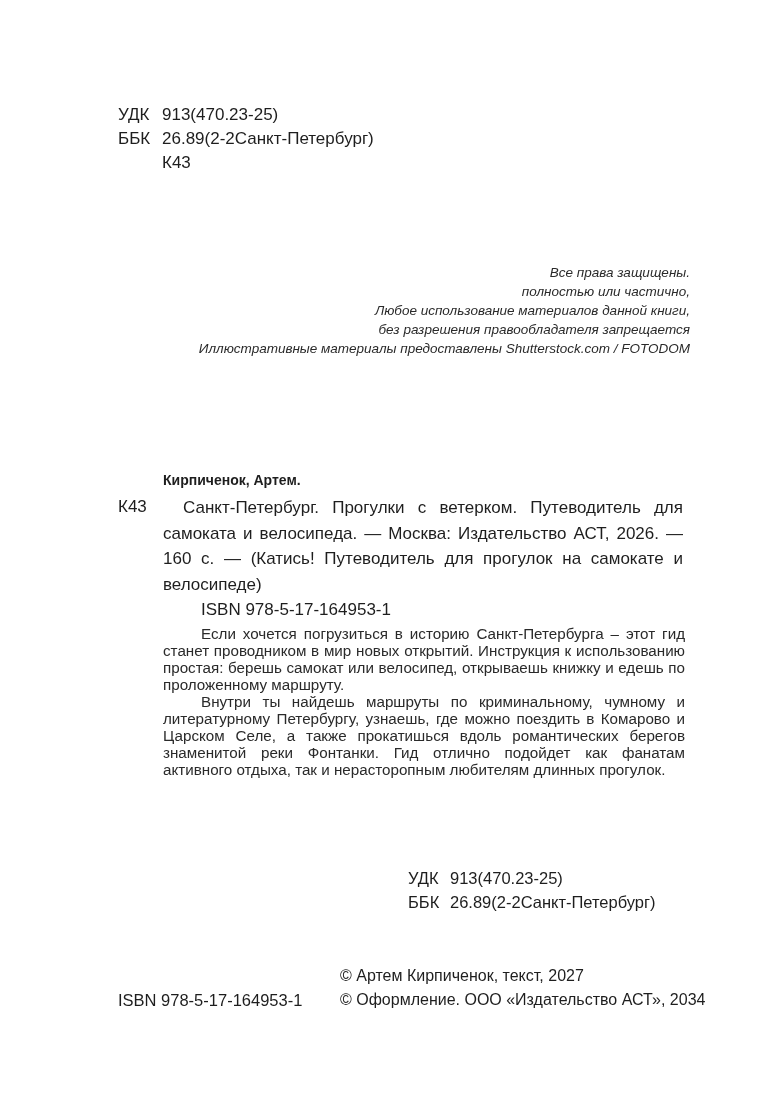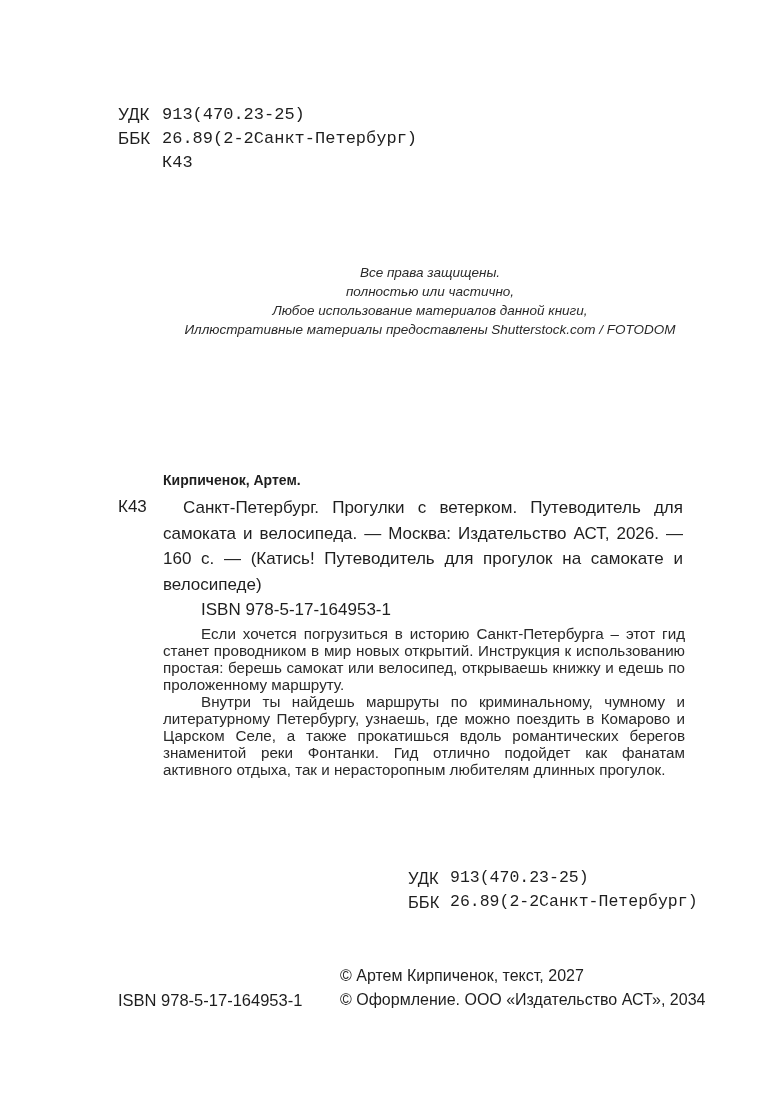--- a/index.html
+++ b/index.html
@@ -5,26 +5,26 @@
   html, body { margin: 0; padding: 0; background: #ffffff; }
   body {
     width: 780px; height: 1098px; position: relative; overflow: hidden;
     font-family: "Liberation Sans", "DejaVu Sans", sans-serif;
     color: #1e1e1e;
   }
   .abs { position: absolute; white-space: nowrap; }
   .cls { font-size: 17px; line-height: 24px; }
   .cls .row { height: 24px; position: relative; }
   .cls .key { position: absolute; left: 0; }
-  .cls .val { position: absolute; left: 44px; font-family: Liberation Mono, monospace; }
+  .cls .val { position: absolute; left: 44px; }
 
   .rights {
     left: 170px; width: 520px; top: 263px;
     font-style: italic; font-size: 13.5px; line-height: 19px;
-    text-align: center; white-space: normal; color: #2a2a2a;
+    text-align: right; white-space: normal; color: #2a2a2a;
   }
   .rights div { white-space: nowrap; }
 
   .author { left: 163px; top: 472px; font-size: 14px; font-weight: bold; }
   .k43 { left: 118px; top: 497px; font-size: 17px; }
   .bib {
     left: 163px; top: 495px; width: 520px; white-space: normal;
     font-size: 17px; line-height: 25.5px; text-align: justify;
   }
   .bib p { margin: 0; }
@@ -58,20 +58,21 @@
   </div>
   <div class="row">
     <span class="val">К43</span>
   </div>
 </div>
 
 <div class="abs rights">
   <div>Все права защищены.</div>
   <div>полностью или частично,</div>
   <div>Любое использование материалов данной книги,</div>
+  <div>без разрешения правообладателя запрещается</div>
   <div>Иллюстративные материалы предоставлены Shutterstock.com / FOTODOM</div>
 </div>
 
 <div class="abs author">Кирпиченок, Артем.</div>
 <div class="abs k43">К43</div>
 <div class="abs bib">
   <p class="first">Санкт-Петербург. Прогулки с ветерком. Путеводитель для самоката и велосипеда. — Москва: Издательство АСТ, 2026. — 160 с. — (Катись! Путеводитель для прогулок на самокате и велосипеде)</p>
 </div>
 <div class="abs isbn1">ISBN 978-5-17-164953-1</div>
 

